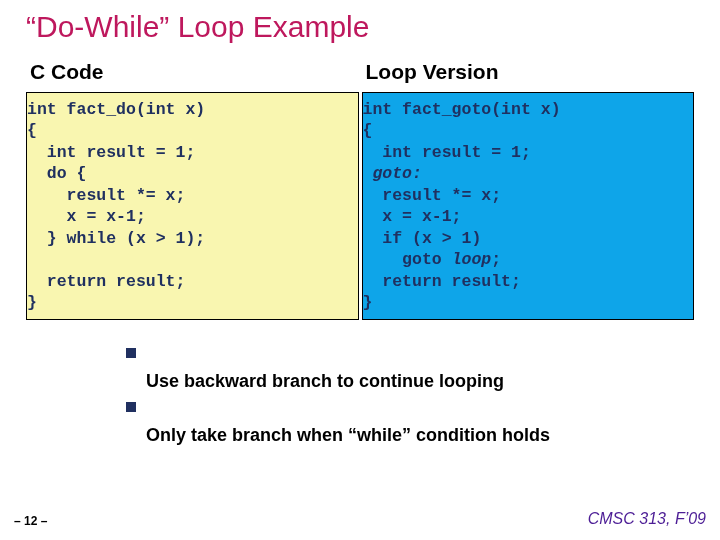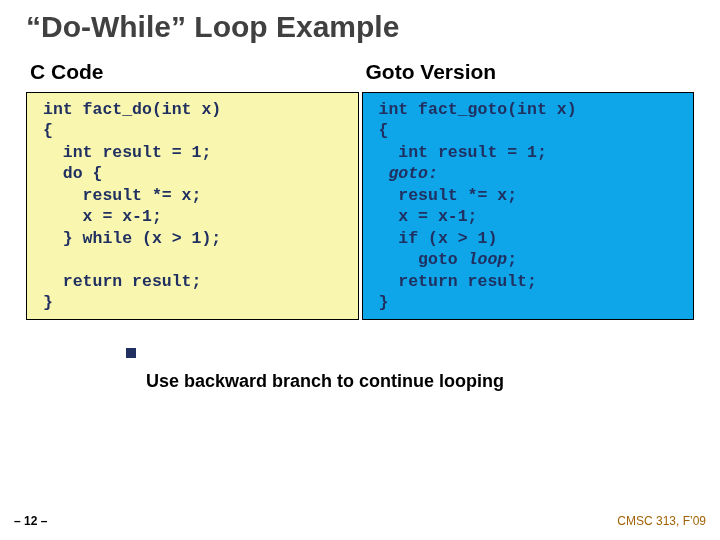--- a/index.html
+++ b/index.html
@@ -9,42 +9,42 @@
     height: 540px;
     background: #ffffff;
     font-family: Arial, Helvetica, sans-serif;
     position: relative;
     overflow: hidden;
   }
   .slide {
     padding: 10px 26px 0 26px;
   }
   .title {
-    color: #404040;
-    font-weight: bold;
+    color: #be185d;
+    font-weight: normal;
     font-size: 30px;
     margin: 0 0 16px 0;
     font-style: normal;
   }
   .columns {
     display: flex;
     gap: 3px;
   }
   .col {
     flex: 1;
   }
   .col-heading {
     font-size: 21px;
     font-weight: bold;
     color: #000;
     margin: 0 0 8px 4px;
   }
   .codebox {
     border: 1px solid #000;
-    padding: 6px 10px 6px 16px;
+    padding: 6px 10px 6px 0;
     font-family: "Courier New", Courier, monospace;
     font-weight: bold;
     font-size: 16.5px;
     line-height: 1.3;
     color: #203060;
     white-space: pre;
   }
   .codebox.yellow { background: #f9f6b0; }
   .codebox.pink { background: #0ea5e9; }
   .codebox em { font-style: italic; }
@@ -74,22 +74,23 @@
     left: 14px;
     bottom: 12px;
     font-size: 12px;
     color: #000;
     font-weight: bold;
   }
   .footer-right {
     position: absolute;
     right: 14px;
     bottom: 12px;
-    font-size: 12px;
-    color: #a16207;
+    font-size: 16px;
+    color: #4c1d95;
+    font-style: italic;
   }
 </style>
 </head>
 <body>
 
 <div class="slide">
   <h1 class="title">“Do-While” Loop Example</h1>
 
   <div class="columns">
     <div class="col">
@@ -99,36 +100,40 @@
   int result = 1;
   do {
     result *= x;
     x = x-1;
   } while (x &gt; 1);
 
   return result;
 }</div>
     </div>
     <div class="col">
-      <div class="col-heading">Goto Version</div>
+      <div class="col-heading">Loop Version</div>
       <div class="codebox pink"><span>int fact_goto(int x)
 {
   int result = 1;
  </span><em>goto:</em><span>
   result *= x;
   x = x-1;
   if (x &gt; 1)
     goto </span><em>loop</em><span>;
   return result;
 }</span></div>
     </div>
   </div>
 
   <div class="bullets">
     <div class="bullet-row">
       <div class="bullet-sq"></div>
       <div class="bullet-text">Use backward branch to continue looping</div>
     </div>
+    <div class="bullet-row">
+      <div class="bullet-sq"></div>
+      <div class="bullet-text">Only take branch when “while” condition holds</div>
+    </div>
   </div>
 </div>
 
 <div class="footer-left">– 12 –</div>
 <div class="footer-right">CMSC 313, F’09</div>
 
 </body></html>

